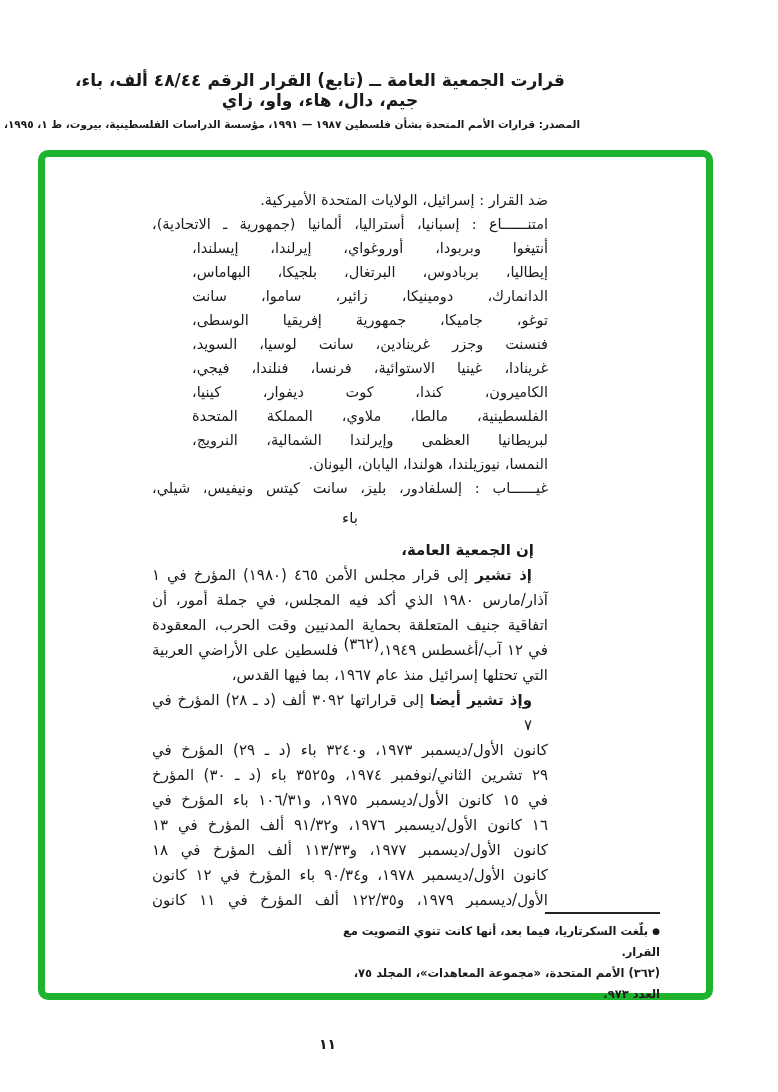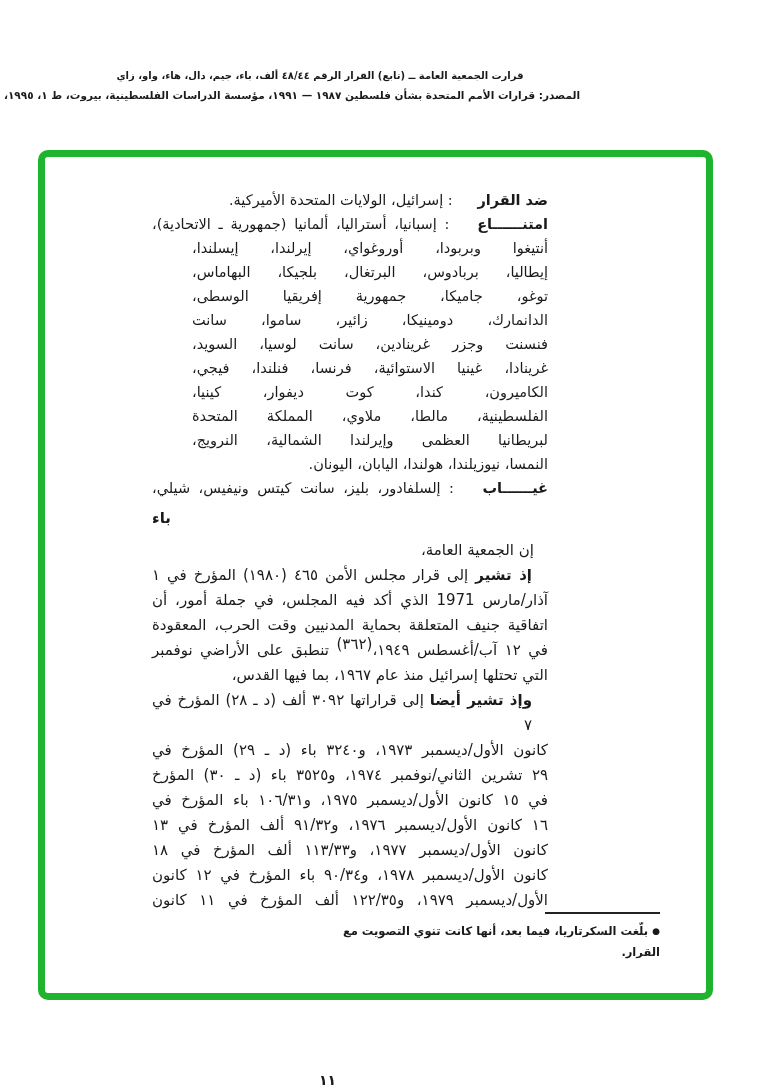--- a/index.html
+++ b/index.html
@@ -3,58 +3,58 @@
 <meta charset="utf-8">
 <style>
   html,body{margin:0;padding:0;}
   body{
     width:778px;height:1092px;position:relative;background:#ffffff;
     font-family:"DejaVu Sans",sans-serif;color:#1a1a1a;direction:rtl;
     overflow:hidden;
   }
   
   .header{position:absolute;top:70px;left:60px;width:520px;text-align:center;}
-  .header-title{font-size:10px;font-weight:bold;letter-spacing:0.2px;}
+  .header-title{font-size:17px;font-weight:bold;letter-spacing:0.2px;}
   .header-source{font-size:10.5px;font-weight:bold;margin-top:8px;white-space:nowrap;}
 
   
   .frame{
     position:absolute;left:38px;top:150px;width:675px;height:850px;
     box-sizing:border-box;border:7px solid #1fb42e;border-radius:10px;
     background:transparent;
   }
 
   
   .textcol{position:absolute;top:188px;right:230px;width:396px;font-size:14.5px;}
   .ln{line-height:24px;}
   .j{text-align:justify;text-align-last:justify;-moz-text-align-last:justify;}
   .r{text-align:right;}
   .cont{margin-left:40px;}
-  .lbl{font-weight:bold;margin-left:20px;}
+  .lbl{font-weight:normal;}
 
   .section-heading{
-    font-weight:bold;font-size:15px;text-align:left;
+    font-weight:normal;font-size:15px;text-align:center;
     margin-top:6px;margin-bottom:8px;line-height:24px;
   }
   .bodytext .ln{line-height:25px;font-size:15px;}
-  .opening{font-weight:normal;padding-right:14px;}
+  .opening{font-weight:bold;padding-right:14px;}
   .indent1{padding-right:16px;}
   .lead{font-weight:bold;}
   sup.fnref{font-size:15px;vertical-align:super;line-height:0;}
 
   
   .footnotes{position:absolute;top:912px;right:118px;width:334px;font-size:11.5px;font-weight:bold;}
   .fn-rule{width:115px;height:2px;background:#222;margin-bottom:7px;}
   .fn-line{line-height:21px;text-align:right;}
   .fn-bullet{font-size:9px;vertical-align:1px;}
 
   
   .page-number{
     position:absolute;top:1036px;left:0;width:655px;text-align:center;
-    font-size:14px;font-weight:bold;letter-spacing:2px;margin-top:36px;
+    font-size:14px;font-weight:bold;letter-spacing:2px;
   }
 </style>
 </head>
 <body>
 
 <div class="header">
   <div class="header-title">قرارت الجمعية العامة ــ (تابع) القرار الرقم ٤٨/٤٤ ألف، باء، جيم، دال، هاء، واو، زاي</div>
   <div class="header-source">المصدر: قرارات الأمم المتحدة بشأن فلسطين ١٩٨٧ — ١٩٩١، مؤسسة الدراسات الفلسطينية، بيروت، ط ١، ١٩٩٥، مج ٤، ص ١٦٨ — ١٨١</div>
 </div>
 
@@ -64,45 +64,45 @@
 
   <div class="ln r">
     <span class="lbl">ضد القرار</span><span> : إسرائيل، الولايات المتحدة الأميركية.</span>
   </div>
 
   <div class="ln j">
     <span class="lbl">امتنــــــاع</span><span> : إسبانيا، أستراليا، ألمانيا (جمهورية ـ الاتحادية)،</span>
   </div>
   <div class="ln j cont">أنتيغوا وبربودا، أوروغواي، إيرلندا، إيسلندا،</div>
   <div class="ln j cont">إيطاليا، بربادوس، البرتغال، بلجيكا، البهاماس،</div>
+  <div class="ln j cont">الدانمارك، دومينيكا، زائير، ساموا، سانت</div>
   <div class="ln j cont">توغو، جاميكا، جمهورية إفريقيا الوسطى،</div>
-  <div class="ln j cont">الدانمارك، دومينيكا، زائير، ساموا، سانت</div>
   <div class="ln j cont">فنسنت وجزر غرينادين، سانت لوسيا، السويد،</div>
   <div class="ln j cont">غرينادا، غينيا الاستوائية، فرنسا، فنلندا، فيجي،</div>
   <div class="ln j cont">الكاميرون، كندا، كوت ديفوار، كينيا،</div>
   <div class="ln j cont">الفلسطينية، مالطا، ملاوي، المملكة المتحدة</div>
   <div class="ln j cont">لبريطانيا العظمى وإيرلندا الشمالية، النرويج،</div>
   <div class="ln r cont">النمسا، نيوزيلندا، هولندا، اليابان، اليونان.</div>
 
   <div class="ln j">
     <span class="lbl">غيــــــاب</span><span> : إلسلفادور، بليز، سانت كيتس ونيفيس، شيلي،</span>
   </div>
 
   <div class="section-heading">باء</div>
 
   <div class="bodytext">
     <div class="ln r opening">إن الجمعية العامة،</div>
 
     <div class="ln j indent1">
       <span class="lead">إذ تشير</span><span> إلى قرار مجلس الأمن ٤٦٥ (١٩٨٠) المؤرخ في ١</span>
     </div>
-    <div class="ln j">آذار/مارس 1971 الذي أكد فيه المجلس، في جملة أمور، أن</div>
+    <div class="ln j">آذار/مارس ١٩٨٠ الذي أكد فيه المجلس، في جملة أمور، أن</div>
     <div class="ln j">اتفاقية جنيف المتعلقة بحماية المدنيين وقت الحرب، المعقودة</div>
     <div class="ln j">
-      <span>في ١٢ آب/أغسطس ١٩٤٩،</span><sup class="fnref">(٣٦٢)</sup><span> تنطبق على الأراضي نوفمبر</span>
+      <span>في ١٢ آب/أغسطس ١٩٤٩،</span><sup class="fnref">(٣٦٢)</sup><span> فلسطين على الأراضي العربية</span>
     </div>
     <div class="ln r">التي تحتلها إسرائيل منذ عام ١٩٦٧، بما فيها القدس،</div>
 
     <div class="ln j indent1">
       <span class="lead">وإذ تشير أيضا</span><span> إلى قراراتها ٣٠٩٢ ألف (د ـ ٢٨) المؤرخ في ٧</span>
     </div>
     <div class="ln j">كانون الأول/ديسمبر ١٩٧٣، و٣٢٤٠ باء (د ـ ٢٩) المؤرخ في</div>
     <div class="ln j">٢٩ تشرين الثاني/نوفمبر ١٩٧٤، و٣٥٢٥ باء (د ـ ٣٠) المؤرخ</div>
     <div class="ln j">في ١٥ كانون الأول/ديسمبر ١٩٧٥، و١٠٦/٣١ باء المؤرخ في</div>
     <div class="ln j">١٦ كانون الأول/ديسمبر ١٩٧٦، و٩١/٣٢ ألف المؤرخ في ١٣</div>
@@ -110,15 +110,16 @@
     <div class="ln j">كانون الأول/ديسمبر ١٩٧٨، و٩٠/٣٤ باء المؤرخ في ١٢ كانون</div>
     <div class="ln j">الأول/ديسمبر ١٩٧٩، و١٢٢/٣٥ ألف المؤرخ في ١١ كانون</div>
   </div>
 </div>
 
 <div class="footnotes">
   <div class="fn-rule"></div>
   <div class="fn-line">
     <span class="fn-bullet">●</span><span> بلّغت السكرتاريا، فيما بعد، أنها كانت تنوي التصويت مع القرار.</span>
   </div>
+  <div class="fn-line">(٣٦٢) الأمم المتحدة، «مجموعة المعاهدات»، المجلد ٧٥، العدد ٩٧٣.</div>
 </div>
 
 <div class="page-number">١١</div>
 
 </body></html>

